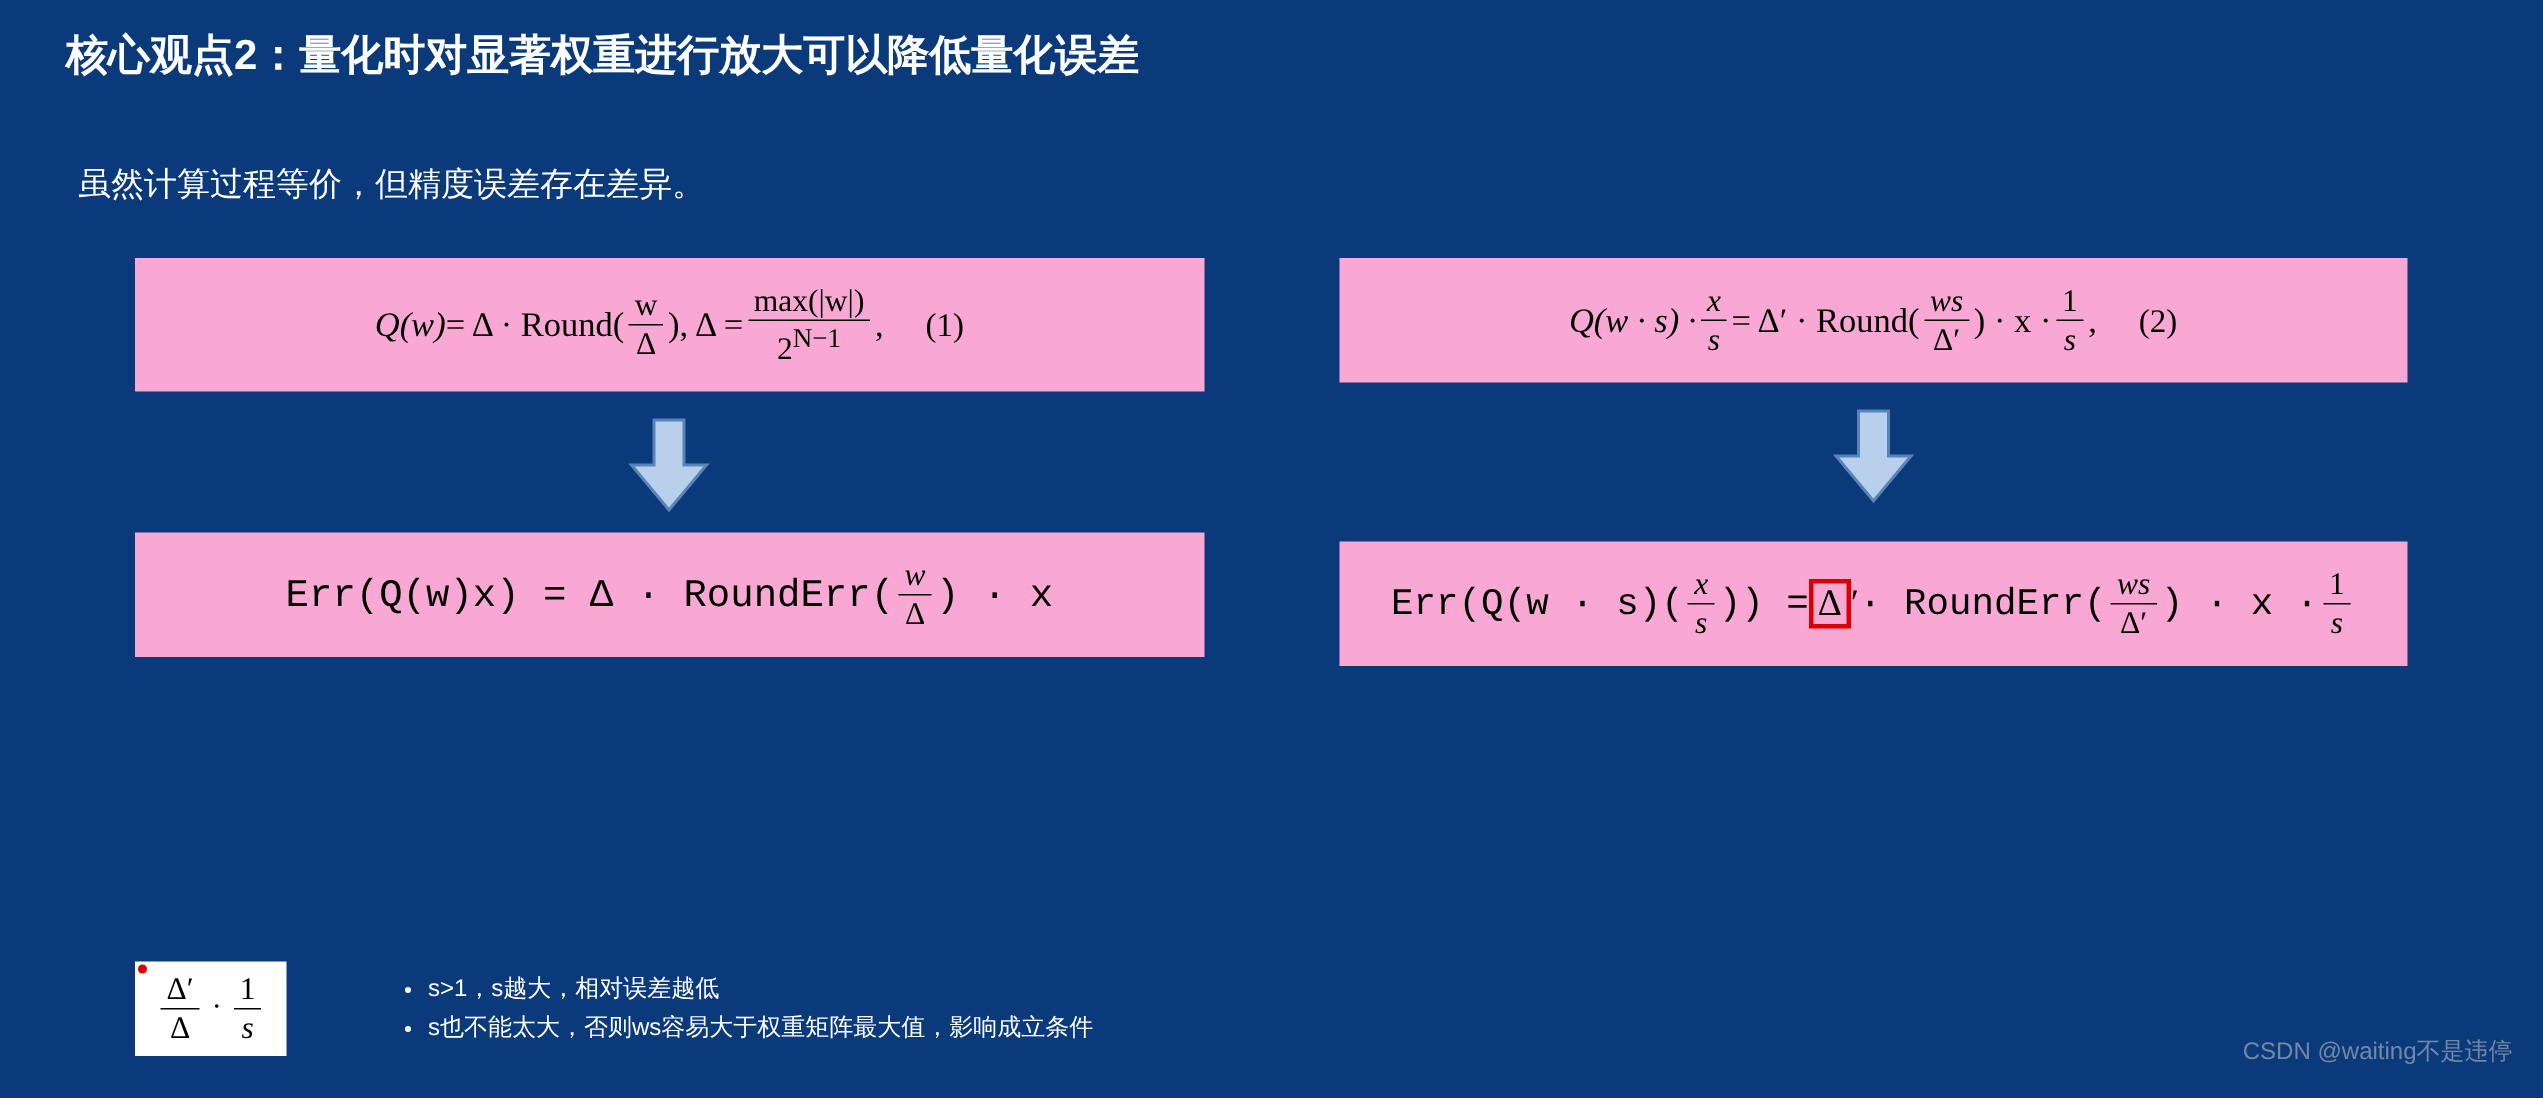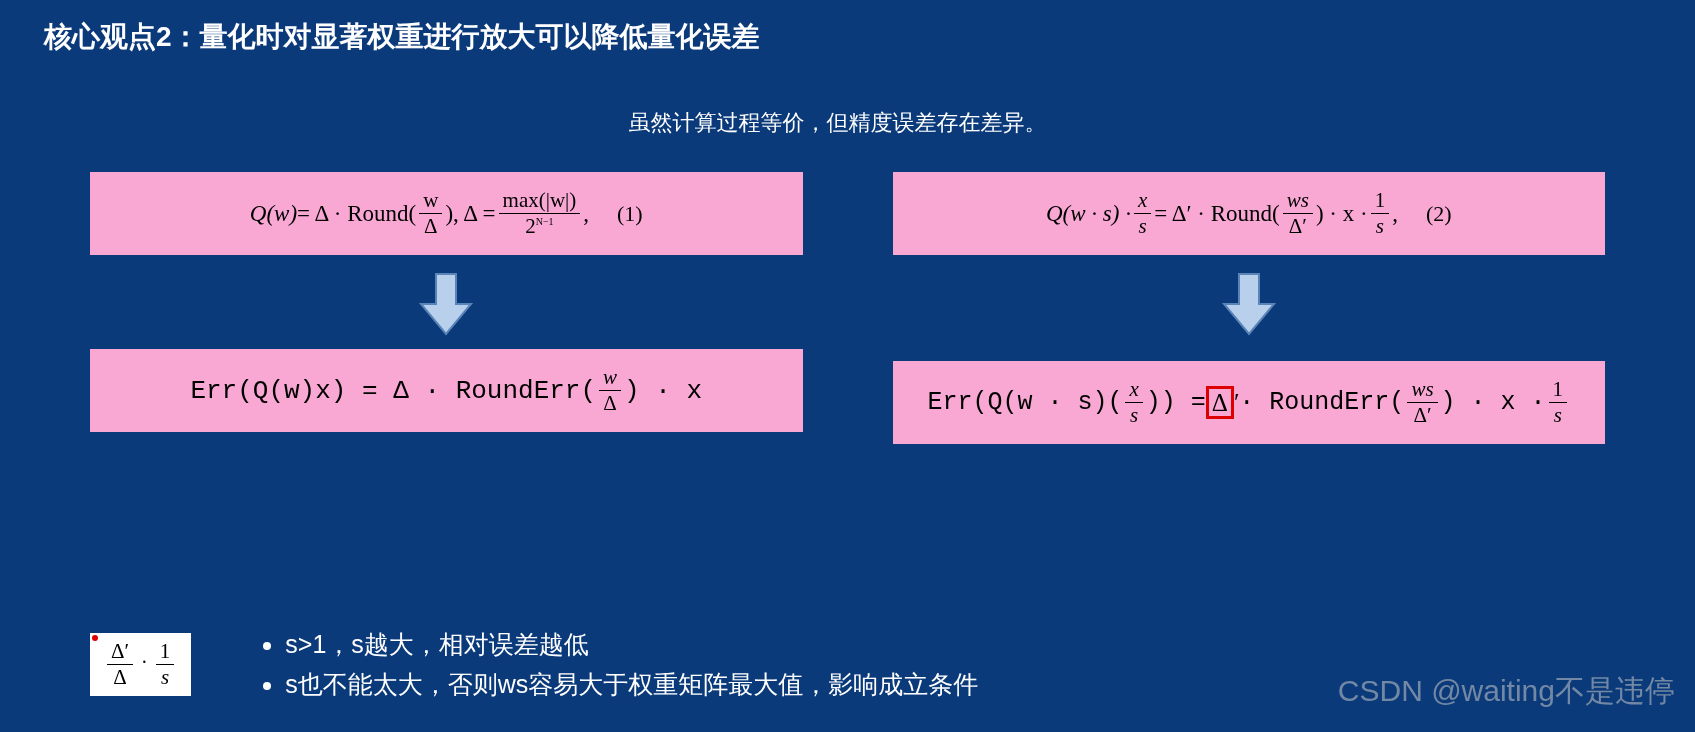--- a/index.html
+++ b/index.html
@@ -12,22 +12,21 @@
     position: relative;
     overflow: hidden;
   }
   .title {
     font-size: 28px;
     font-weight: bold;
     padding: 18px 20px 0 44px;
   }
   .subtitle {
     font-size: 22px;
-    padding: 52px 44px 0 24px;
-    text-align: center;
+    padding: 52px 44px 0 52px;
   }
   .columns {
     display: flex;
     gap: 90px;
     padding: 34px 90px 0 90px;
   }
   .col { flex: 1; display: flex; flex-direction: column; align-items: center; }
   .formula-box {
     background: #f9a8d4;
     color: #000;
@@ -63,27 +62,27 @@
     background: #fff;
     color: #000;
     padding: 8px 14px;
     font-family: "Cambria Math","Times New Roman",serif;
     font-size: 20px;
     position: relative;
   }
   .small-formula .dot-corner {
     position: absolute; top: 2px; left: 2px; width: 6px; height: 6px; border-radius: 50%; background: #d00;
   }
-  .bullets { font-size: 25px; line-height: 1.6; }
+  .bullets { font-size: 16px; line-height: 1.6; }
   .bullets li { list-style: disc; margin-left: 24px; }
   .watermark {
     position: absolute;
     right: 20px;
     bottom: 20px;
-    font-size: 30px;
+    font-size: 16px;
     color: rgba(200,200,200,0.55);
     font-family: Arial, sans-serif;
   }
   .tt { font-family: "Courier New", monospace; }
 </style>
 </head>
 <body>
 
 <div class="title">核心观点2：量化时对显著权重进行放大可以降低量化误差</div>
 <div class="subtitle">虽然计算过程等价，但精度误差存在差异。</div>
@@ -94,21 +93,21 @@
     <div class="formula-box wide">
       <span class="ital">Q(w)</span>
       <span> = Δ · Round(</span>
       <span class="frac">
         <span class="num">w</span>
         <span class="den">Δ</span>
       </span>
       <span>),   Δ = </span>
       <span class="frac">
         <span class="num">max(|w|)</span>
-        <span class="den"><span>2</span><sup style="font-size:10px">N−1</sup></span>
+        <span class="den"><span>2</span><sup style="font-size:18px">N−1</sup></span>
       </span>
       <span>,</span>
       <span class="eq-num">(1)</span>
     </div>
     <div class="arrow">
       <svg width="70" height="70" viewBox="0 0 70 70">
           <path d="M25 5 H45 V35 H60 L35 65 L10 35 H25 Z" fill="#b9d0ec" stroke="#5a84b8" stroke-width="2"></path>
         </svg>
     </div>
     <div class="formula-box wide" style="font-size:26px;">

